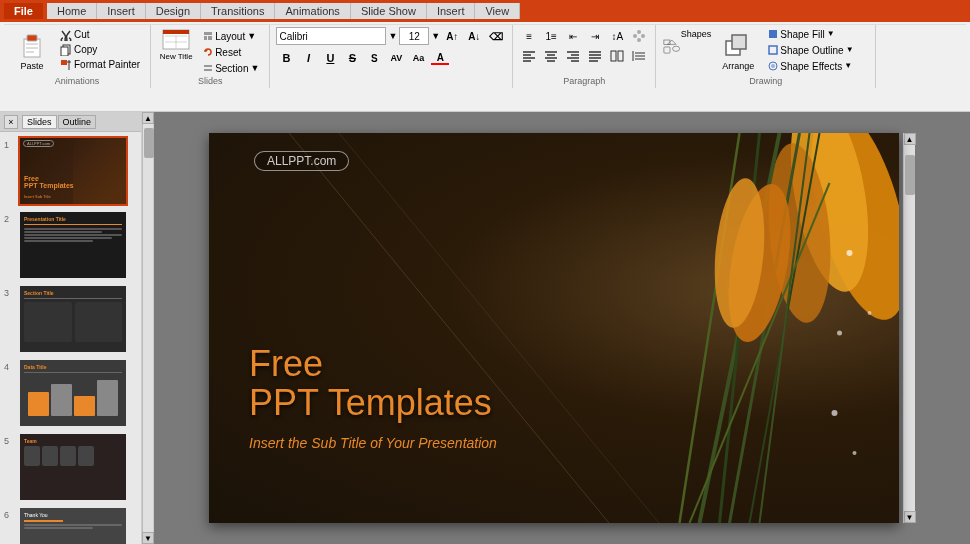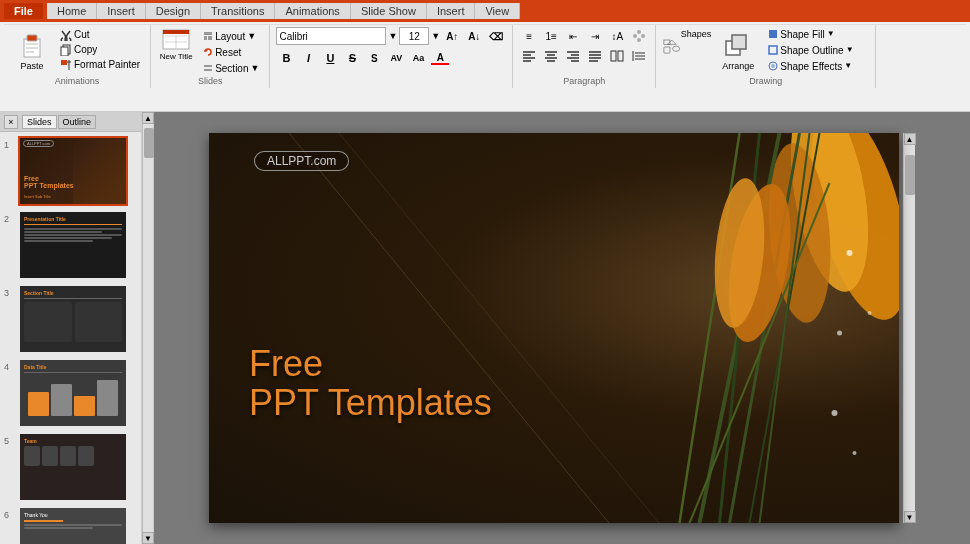--- a/index.html
+++ b/index.html
@@ -484,20 +484,23 @@
         <ellipse cx="220" cy="120" rx="24" ry="75" fill="#e09020" opacity="0.85" transform="rotate(5,220,120)"></ellipse>
       </svg>
 
       <div style="position:absolute;top:18px;left:45px;border:1px solid rgba(200,200,200,0.7);border-radius:12px;padding:2px 12px;color:#ccc;font-size:12px;z-index:10;background:rgba(0,0,0,0.2);">ALLPPT.com</div>
 
       <div class="slide-title">
         <div class="slide-title-text">Free</div>
         <div class="slide-title-text">PPT Templates</div>
       </div>
 
+      <div class="slide-subtitle">
+        <div class="slide-subtitle-text">Insert the Sub Title of Your Presentation</div>
+      </div>
 
     </div>
 
     <div style="width:12px;background:#e0e0e0;border-left:1px solid #ccc;height:390px;display:flex;flex-direction:column;align-items:center;margin-left:4px;">
       <div style="width:12px;height:12px;background:#d0d0d0;border:1px solid #aaa;display:flex;align-items:center;justify-content:center;font-size:8px;cursor:pointer;">▲</div>
       <div style="flex:1;width:100%;position:relative;">
         <div style="width:10px;height:40px;background:#aaa;border-radius:2px;position:absolute;top:10px;left:1px;"></div>
       </div>
       <div style="width:12px;height:12px;background:#d0d0d0;border:1px solid #aaa;display:flex;align-items:center;justify-content:center;font-size:8px;cursor:pointer;">▼</div>
     </div>

